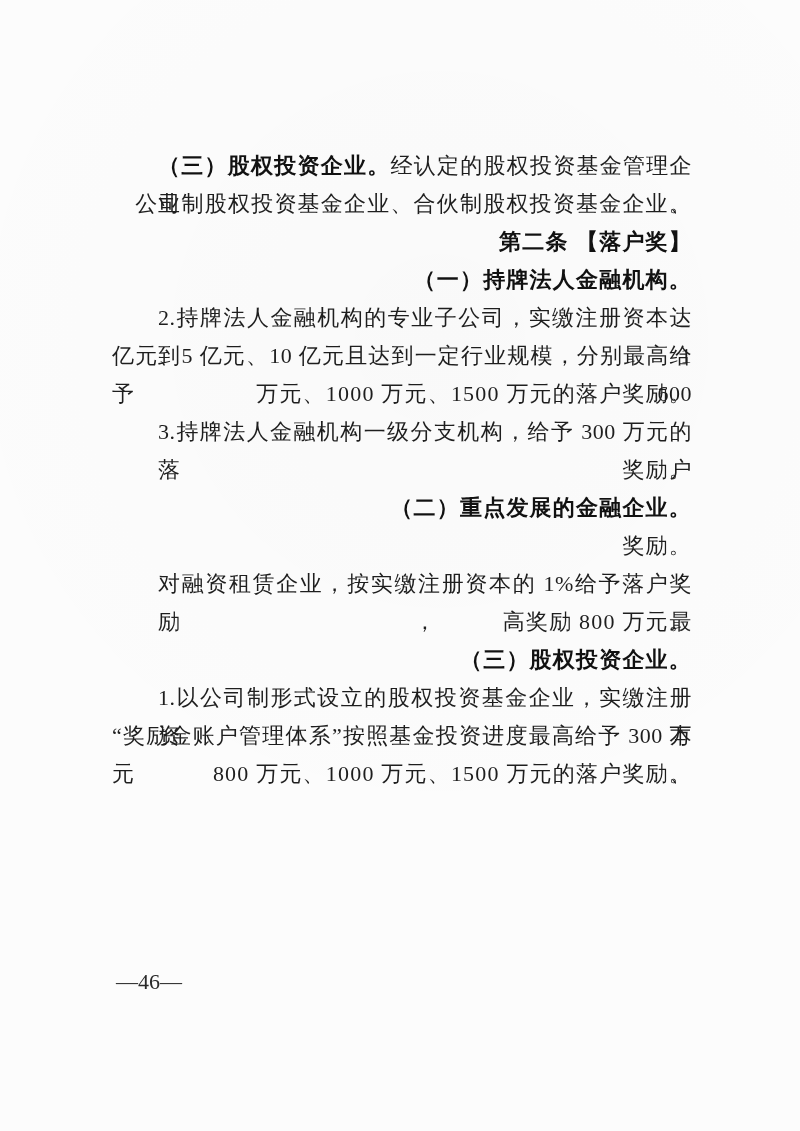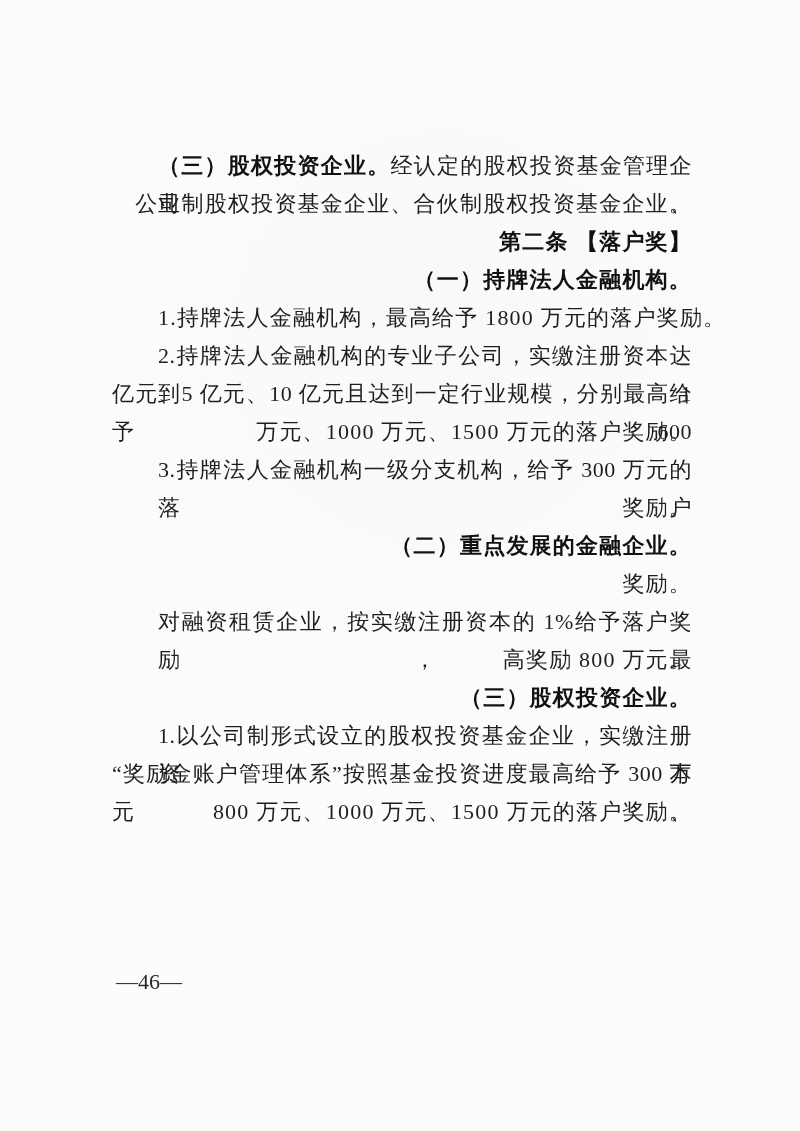--- a/index.html
+++ b/index.html
@@ -72,21 +72,20 @@
 </style>
 </head>
 <body>
 
 <div class="page">
   <div class="doc-body">
       <div class="line indent justify"><span class="seg bold">（三）股权投资企业。</span><span class="seg">经认定的股权投资基金管理企业、</span></div>
       <div class="line"><span class="seg">公司制股权投资基金企业、合伙制股权投资基金企业。</span></div>
       <div class="line indent"><span class="seg bold">第二条 【落户奖】</span></div>
       <div class="line indent"><span class="seg bold">（一）持牌法人金融机构。</span></div>
-      <div class="line indent"><span class="seg">1.持牌法人金融机构，最高给予 1800 万元的落户奖励。</span></div>
       <div class="line indent justify"><span class="seg">2.持牌法人金融机构的专业子公司，实缴注册资本达到 1</span></div>
       <div class="line justify"><span class="seg">亿元、5 亿元、10 亿元且达到一定行业规模，分别最高给予 600</span></div>
       <div class="line"><span class="seg">万元、1000 万元、1500 万元的落户奖励。</span></div>
       <div class="line indent justify"><span class="seg">3.持牌法人金融机构一级分支机构，给予 300 万元的落户</span></div>
       <div class="line"><span class="seg">奖励。</span></div>
       <div class="line indent"><span class="seg bold">（二）重点发展的金融企业。</span></div>
       <div class="line"><span class="seg">奖励。</span></div>
       <div class="line indent justify"><span class="seg">对融资租赁企业，按实缴注册资本的 1%给予落户奖励，最</span></div>
       <div class="line"><span class="seg">高奖励 800 万元。</span></div>
       <div class="line indent"><span class="seg bold">（三）股权投资企业。</span></div>

